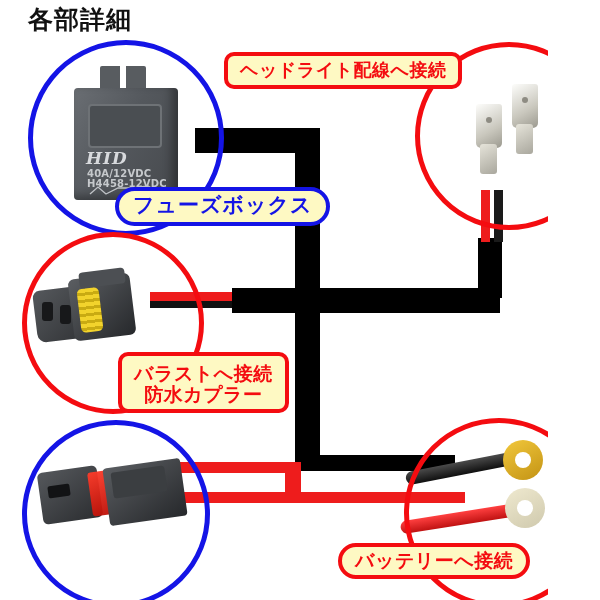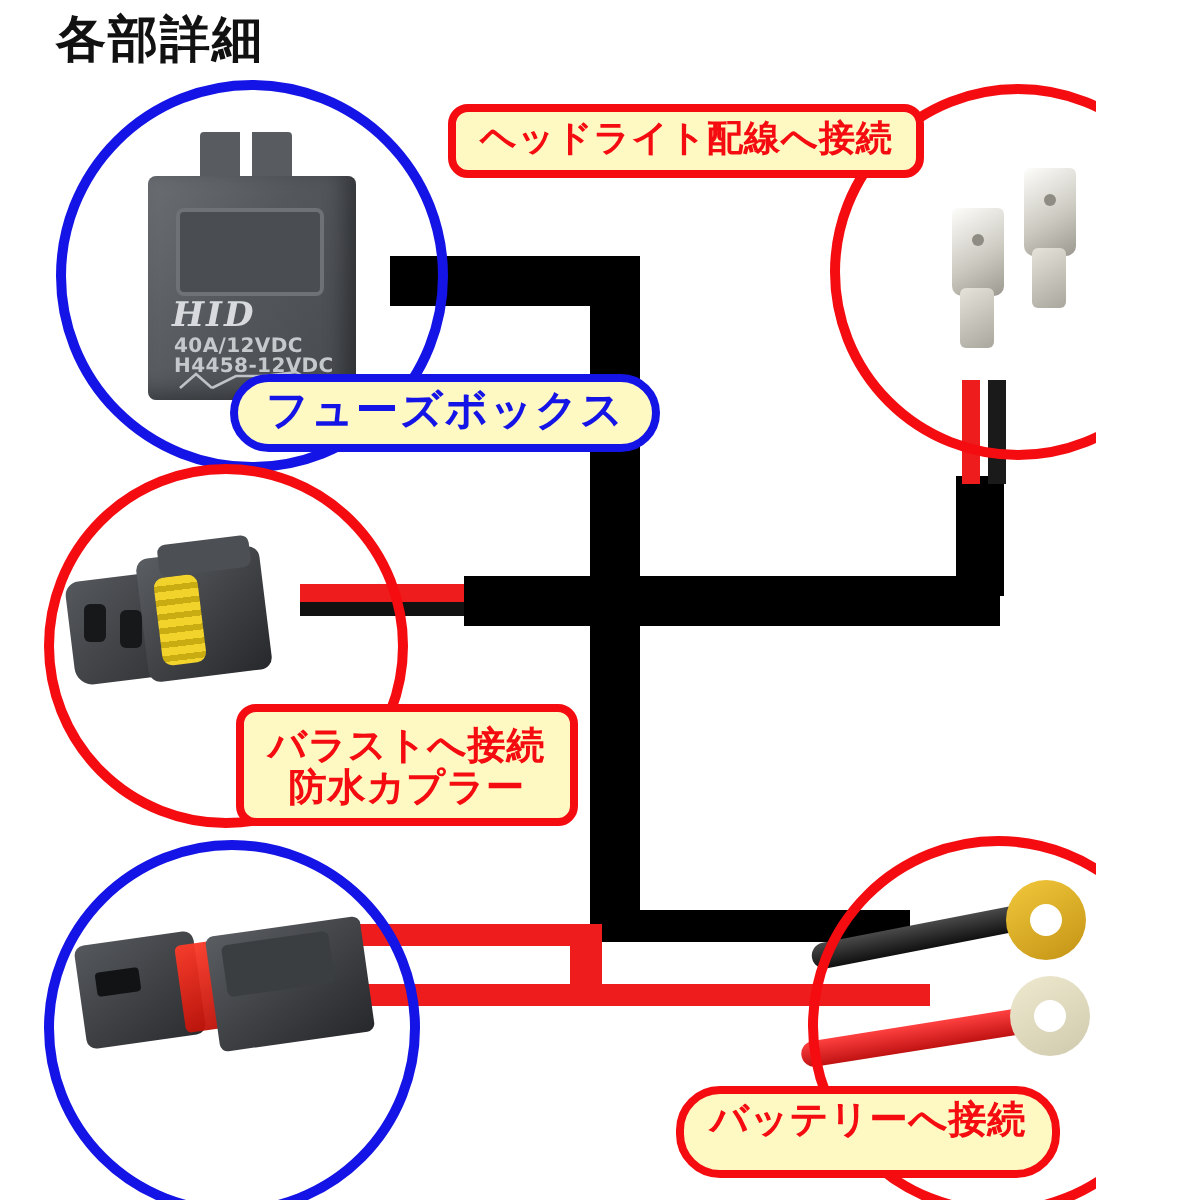--- a/index.html
+++ b/index.html
@@ -101,21 +101,21 @@
     line-height:1.08;
   }
   .label-pill-blue{border:4px solid #1414e6;border-radius:22px;color:#1414e6;}
   .label-pill-red {border:4px solid #f40c10;border-radius:22px;color:#f40c10;}
   .label-box-red  {border:4px solid #f40c10;border-radius:10px;color:#f40c10;}
 
   #label-relay   {left:115px;top:187px;font-size:21px;padding:3px 14px 5px;letter-spacing:1px;}
   #label-headlight{left:224px;top:52px;font-size:18px;padding:4px 12px 6px;letter-spacing:.5px;}
   #label-ballast {left:118px;top:352px;font-size:19px;padding:7px 12px 5px;letter-spacing:.5px;}
   #label-fuse    {left:110px;top:545px;font-size:21px;padding:3px 14px 5px;letter-spacing:1px;}
-  #label-battery {left:338px;top:543px;font-size:19px;padding:3px 13px 14px;letter-spacing:.5px;text-align:center;}
+  #label-battery {left:338px;top:543px;font-size:19px;padding:3px 13px 4px;letter-spacing:.5px;text-align:center;}
 </style>
 </head>
 <body>
 
 <div id="stage">
 
   <div id="page-title">各部詳細</div>
 
   <svg id="wiring" viewBox="0 0 600 600" xmlns="http://www.w3.org/2000/svg">
 

